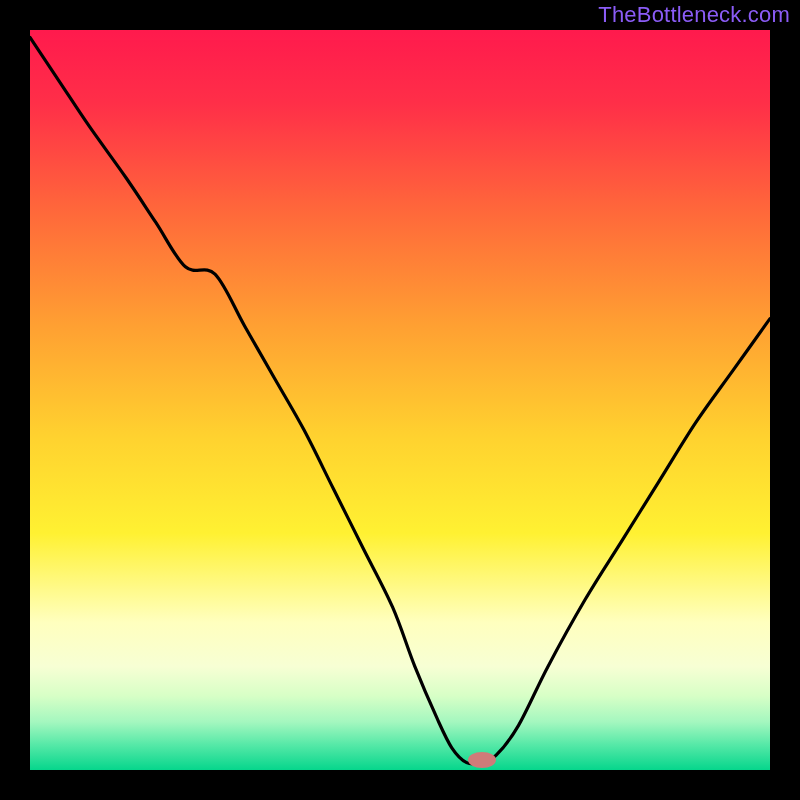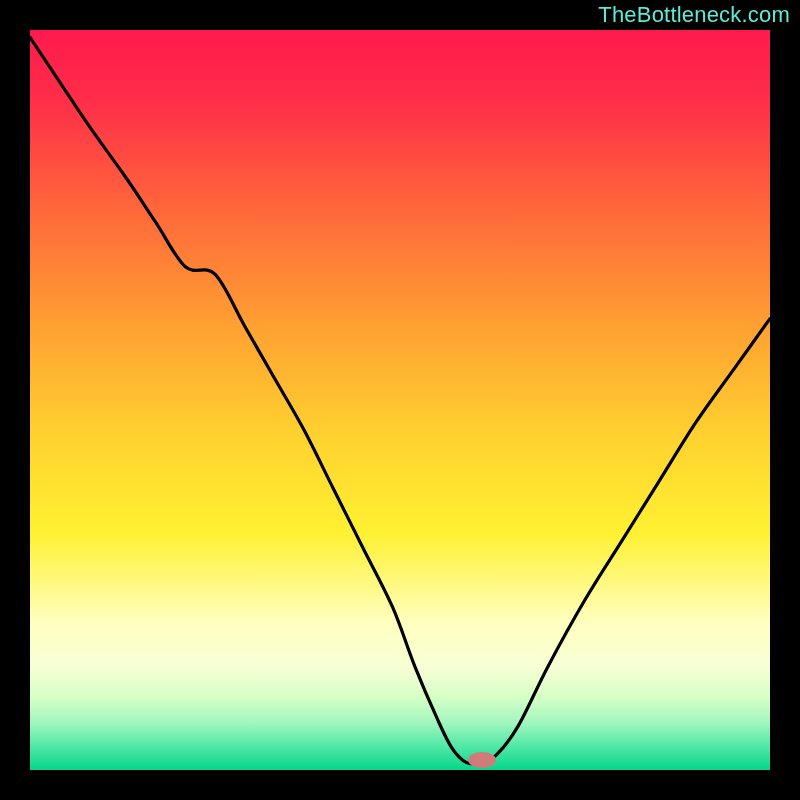--- a/index.html
+++ b/index.html
@@ -16,21 +16,21 @@
     top: 0;
     left: 0;
     width: 800px;
     height: 800px;
     background: #000;
   }
   .watermark {
     position: absolute;
     top: 2px;
     right: 10px;
-    color: #5eead4;
+    color: #8b5cf6;
     font-size: 22px;
     font-weight: 500;
     letter-spacing: 0.2px;
   }
   .plot {
     position: absolute;
     left: 30px;
     top: 30px;
     width: 740px;
     height: 740px;

